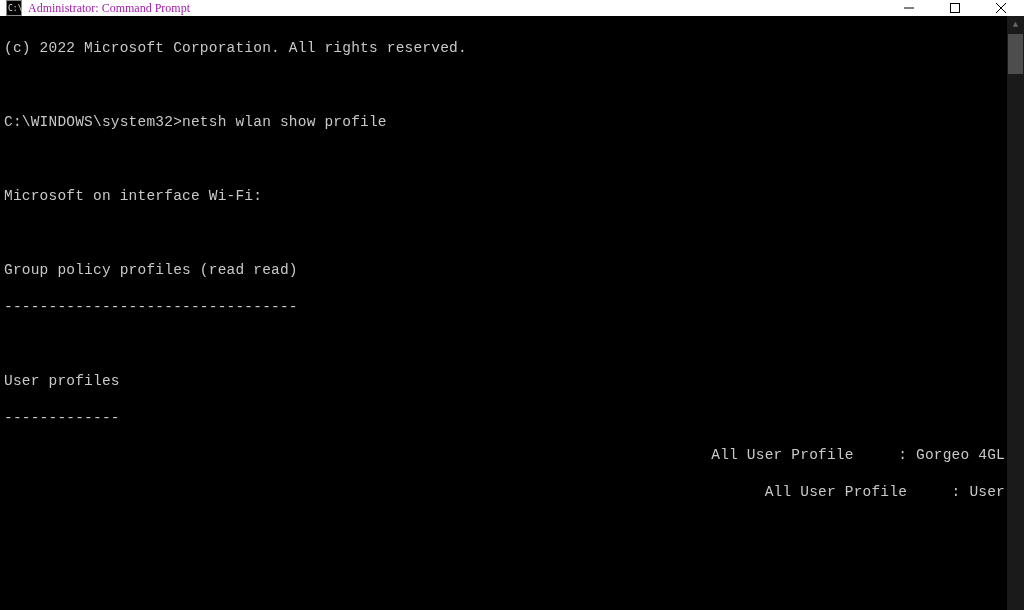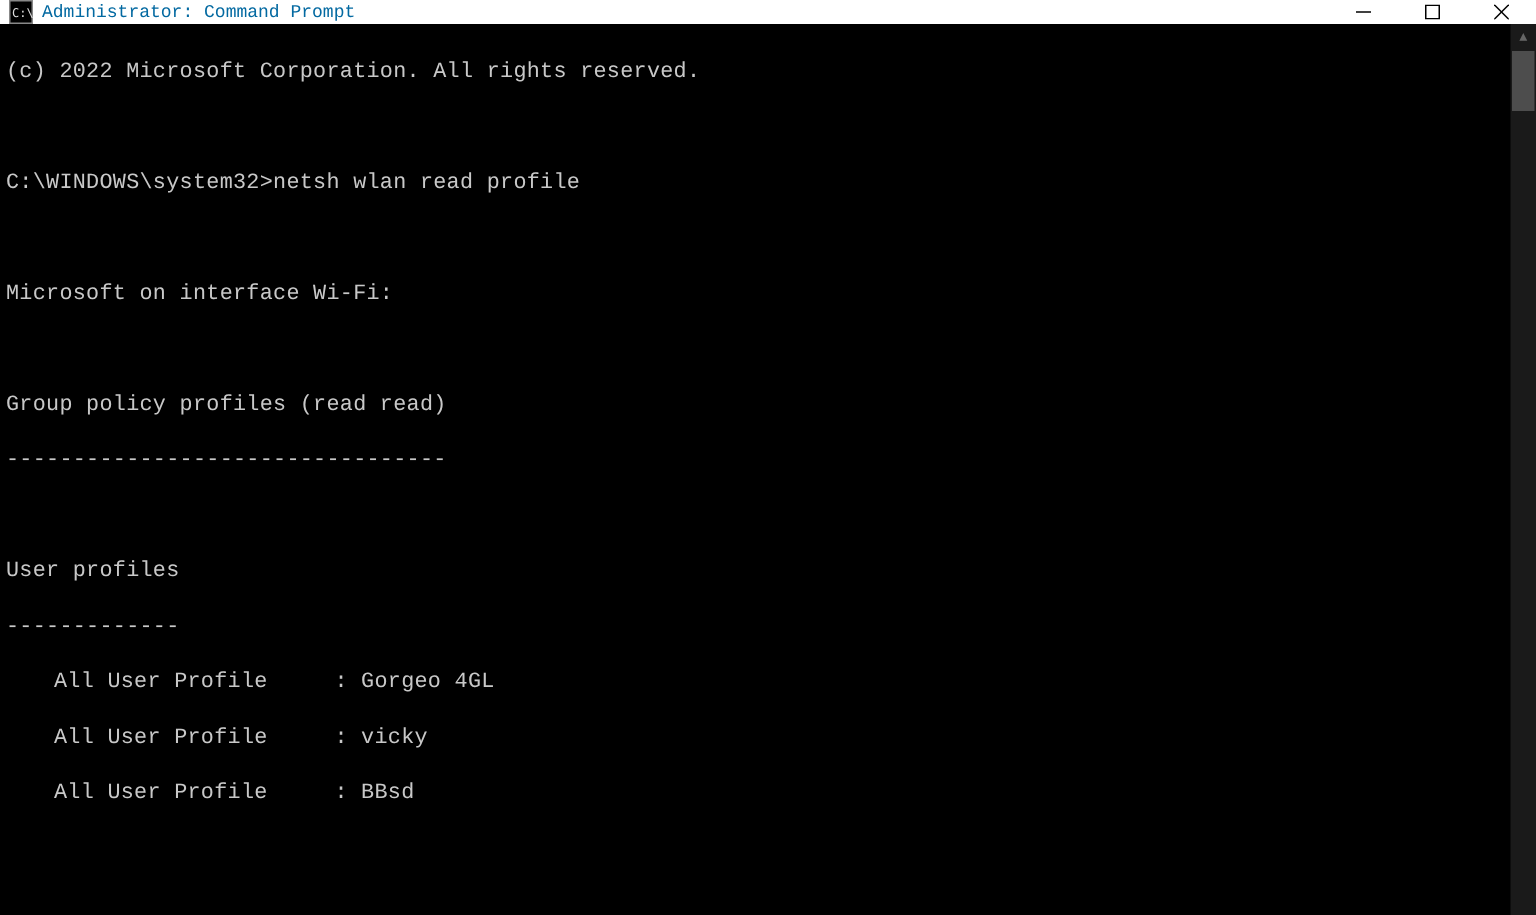--- a/index.html
+++ b/index.html
@@ -25,23 +25,23 @@
       padding-left: 6px;
       position: relative;
     }
     .title-icon {
       width: 16px;
       height: 16px;
       margin-right: 6px;
       flex-shrink: 0;
     }
     .title-text {
-      font-family: Liberation Mono, monospace;
+      font-family: Liberation Serif, serif;
       font-size: 12px;
-      color: #0369a1;
+      color: #a21caf;
       flex: 1;
     }
     .win-controls {
       display: flex;
       height: 100%;
     }
     .win-btn {
       width: 46px;
       height: 100%;
       display: flex;
@@ -83,21 +83,21 @@
       height: 17px;
       display: flex;
       align-items: center;
       justify-content: center;
       color: #666;
       font-size: 9px;
     }
     .scroll-up { position: absolute; top: 0; }
     .line { display: block; }
     .indent { padding-left: 32px; }
-    .profile-row { padding-left: 32px; }
+    .profile-row { padding-left: 32px; text-align: right; }
   </style>
 </head>
 <body>
 
 <div class="window">
   <div class="titlebar">
     <span class="title-icon">
       <svg viewBox="0 0 16 16" width="16" height="16">
         <rect x="0" y="0" width="16" height="16" fill="#000"></rect>
         <rect x="0.5" y="0.5" width="15" height="15" fill="none" stroke="#888" stroke-width="1"></rect>
@@ -122,32 +122,31 @@
             <line x1="10" y1="0" x2="0" y2="10" stroke="#000" stroke-width="1"></line>
           </svg>
       </div>
     </div>
   </div>
 
   <div class="terminal-area">
     <div class="terminal-content">
 <span class="line">(c) 2022 Microsoft Corporation. All rights reserved.</span>
 <span class="line"> </span>
-<span class="line"><span>C:\WINDOWS\system32&gt;</span><span>netsh wlan read profile</span></span>
+<span class="line"><span>C:\WINDOWS\system32&gt;</span><span>netsh wlan show profile</span></span>
 <span class="line"> </span>
 <span class="line">Microsoft on interface Wi-Fi:</span>
 <span class="line"> </span>
 <span class="line">Group policy profiles (read read)</span>
 <span class="line">---------------------------------</span>
 <span class="line"> </span>
 <span class="line">User profiles</span>
 <span class="line">-------------</span>
 <span class="line profile-row"><span>All User Profile     : </span><span>Gorgeo 4GL</span></span>
-<span class="line profile-row"><span>All User Profile     : </span><span>vicky</span></span>
-<span class="line profile-row"><span>All User Profile     : </span><span>BBsd</span></span>
+<span class="line profile-row"><span>All User Profile     : </span><span>User</span></span>
 
 
 
 
 
 
 
 
 
 

